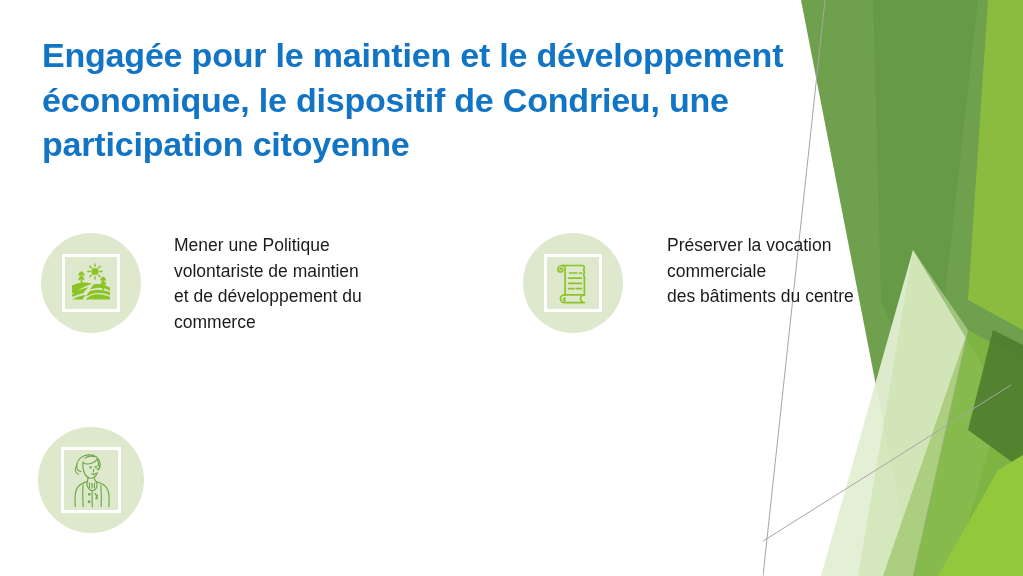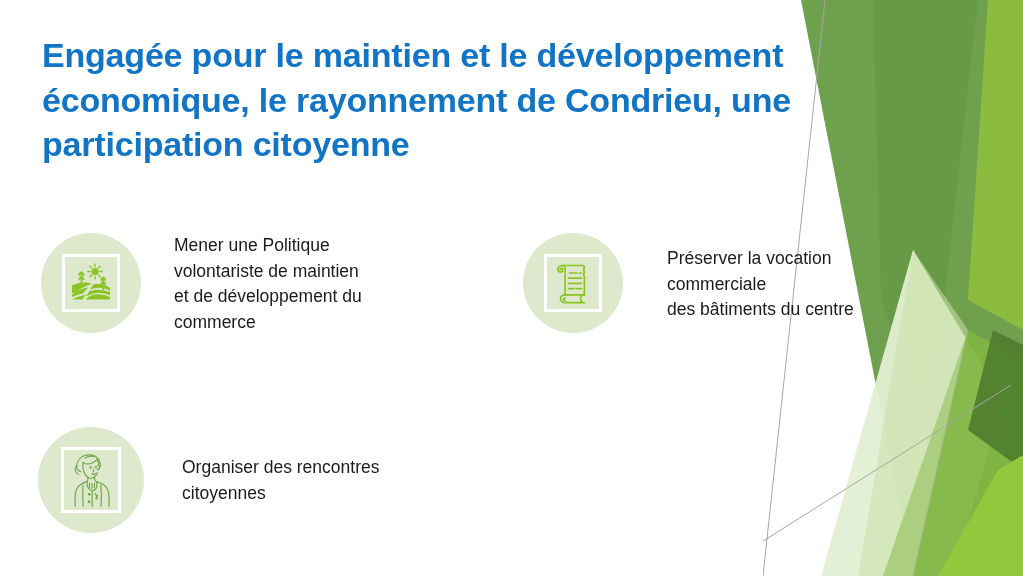--- a/index.html
+++ b/index.html
@@ -82,21 +82,21 @@
 
   .icon-frame svg { display: block; }
 
   .item-text {
     color: #1B1B1B;
     font-size: 17.5px;
     line-height: 1.47;
     white-space: pre-line;
   }
   .item-1 .item-text { margin-left: 33px; margin-top: 0px; }
-  .item-2 .item-text { margin-left: 44px; margin-top: 13px; }
+  .item-2 .item-text { margin-left: 44px; }
   .item-3 .item-text { margin-left: 38px; margin-top: 28px; }
   .item-4 .item-text { margin-left: 37px; margin-top: 26px; }
 </style>
 </head>
 <body>
 
 <div class="slide">
 
   <div class="deco">
     <svg viewBox="0 0 260 576" preserveAspectRatio="none" xmlns="http://www.w3.org/2000/svg">
@@ -116,21 +116,21 @@
       <polygon points="235,470 260,455 260,576 175,576" fill="#93C83D"></polygon>
 
       <polygon points="150,250 205,330 150,576 95,576" fill="#C9E0A8" opacity="0.55"></polygon>
 
       <line x1="62" y1="0" x2="0" y2="576" stroke="#A6A6A6" stroke-width="1"></line>
       <line x1="248" y1="385" x2="-30" y2="560" stroke="#A6A6A6" stroke-width="1"></line>
       <line x1="205" y1="330" x2="150" y2="576" stroke="#A6A6A6" stroke-width="0.8" opacity="0.6"></line>
     </svg>
   </div>
 
-  <div class="title">Engagée pour le maintien et le développement économique, le rayonnement de Condrieu, une participation citoyenne</div>
+  <div class="title">Engagée pour le maintien et le développement économique, le dispositif de Condrieu, une participation citoyenne</div>
 
   <div class="item item-1">
     <div class="circle">
       <div class="icon-frame">
         <svg width="50" height="50" viewBox="0 0 50 50" xmlns="http://www.w3.org/2000/svg">
           <g fill="#8CC425">
 
             <circle cx="29" cy="13.5" r="3.6"></circle>
             <g stroke="#8CC425" stroke-width="1.4" stroke-linecap="round">
               <line x1="29" y1="6" x2="29" y2="8.4"></line>
@@ -237,18 +237,16 @@
 
             <circle cx="27.2" cy="47.4" r="0.9"></circle>
             <circle cx="26.9" cy="55.4" r="0.9"></circle>
 
             <path d="M33.4 46.4c1.4 1.8 2.2 3.9 2.4 6"></path>
             <path d="M35.9 48c-.9 1.3-1.4 2.8-1.6 4.3"></path>
           </g>
         </svg>
       </div>
     </div>
-    <div class="item-text">Organiser des rencontres
-citoyennes</div>
   </div>
 
 
 </div>
 
 </body></html>

